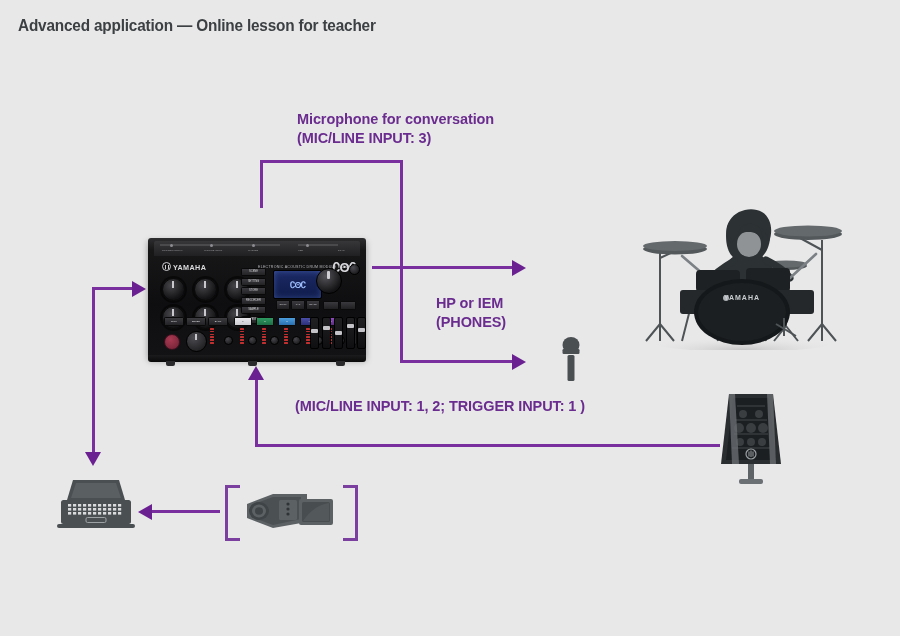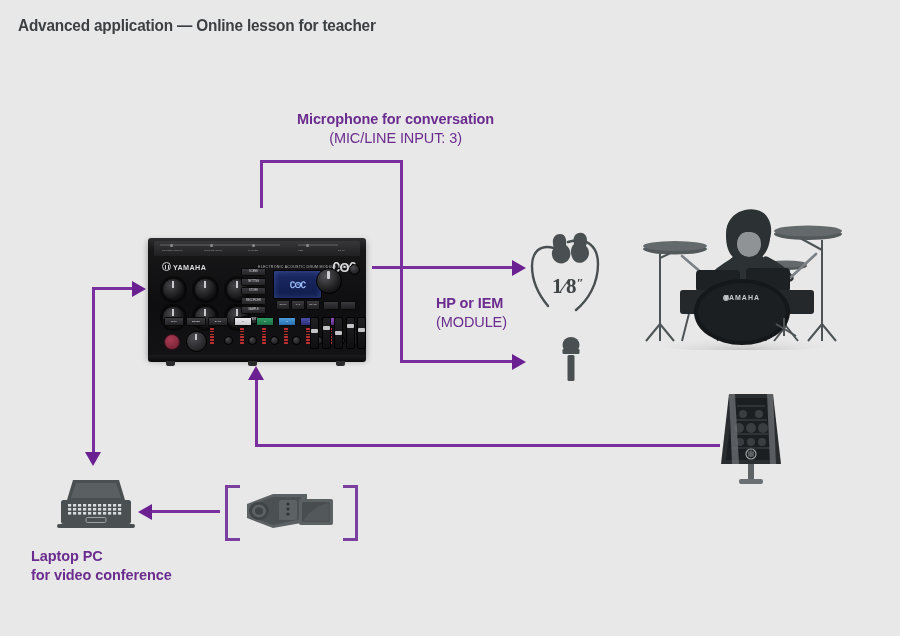--- a/index.html
+++ b/index.html
@@ -11,21 +11,21 @@
     position:absolute;left:18px;top:16px;
     font-size:16.5px;font-weight:bold;color:#3c4043;
     letter-spacing:-0.2px;white-space:nowrap;
     font-family:"Liberation Sans Narrow","Liberation Sans",sans-serif;
     transform:scaleX(0.93);transform-origin:left center;
   }
 
   
   .label{position:absolute;color:#6b2c8f;line-height:1.32;white-space:nowrap;}
   .label .l1{font-weight:bold;font-size:14.5px;letter-spacing:-0.1px;}
-  .label .l2{font-weight:normal;font-size:14.5px;letter-spacing:-0.1px;text-align:center;}
+  .label .l2{font-weight:bold;font-size:14.5px;letter-spacing:-0.1px;}
   .label .l1b{font-weight:bold;font-size:14.5px;letter-spacing:-0.1px;}
 
   #lbl-mic{left:257px;top:110px;margin-left:40px;}
   #lbl-hp{left:436px;top:294px;}
   #lbl-dsu{left:295px;top:397px;}
   #lbl-laptop{left:31px;top:547px;}
 
   
   .pl{position:absolute;background:#7a2f9e;}
   .ph{height:3px;}
@@ -139,30 +139,27 @@
   <div class="pl ph" style="left:152px;top:510px;width:68px;"></div>
   <div class="arrow ar-left" style="left:138px;top:504px;"></div>
 
   <div class="label" id="lbl-mic">
     <div class="l1">Microphone for conversation</div>
     <div class="l2">(MIC/LINE INPUT: 3)</div>
   </div>
 
   <div class="label" id="lbl-hp">
     <div class="l1">HP or IEM</div>
-    <div class="l2">(MODULE)</div>
+    <div class="l2">(PHONES)</div>
   </div>
 
   <div class="label" id="lbl-dsu">
-  </div>
-
-  <div class="label" id="lbl-laptop">
-    <div class="l1">Laptop PC</div>
-    <div class="l1b">for video conference</div>
-  </div>
+    <div class="l2">(MIC/LINE INPUT: 1, 2; TRIGGER INPUT: 1 )</div>
+  </div>
+
 
   <div id="ead">
     <div class="body"></div>
     <div class="topstrip"></div>
     <div class="backrail"></div>
     <div class="backrail2"></div>
     <div class="tick" style="left:22px;"></div>
     <div class="tick" style="left:62px;"></div>
     <div class="tick" style="left:104px;"></div>
     <div class="tick" style="left:158px;"></div>
@@ -297,31 +294,20 @@
         <i style="position:absolute;left:0;top:13px;width:7px;height:4px;background:#c4c4c8;border-radius:1px;display:block;"></i>
       </div>
     <div style="position:absolute;left:36px;top:0;width:7px;height:30px;border-radius:2px;background:linear-gradient(#202023,#0f0f11);border:1px solid #000;">
         <i style="position:absolute;left:0;top:6px;width:7px;height:4px;background:#c4c4c8;border-radius:1px;display:block;"></i>
       </div>
     <div style="position:absolute;left:47px;top:0;width:7px;height:30px;border-radius:2px;background:linear-gradient(#202023,#0f0f11);border:1px solid #000;">
         <i style="position:absolute;left:0;top:10px;width:7px;height:4px;background:#c4c4c8;border-radius:1px;display:block;"></i>
       </div>
   </div>
 
-  <div id="iem">
-    <svg width="82" height="98" viewBox="0 0 82 98">
-      <path d="M30 30 C16 26 8 34 8 48 C8 62 14 76 24 88" stroke="#4a4f52" stroke-width="2.4" fill="none" stroke-linecap="round"></path>
-      <path d="M44 24 C62 18 74 28 74 46 C74 66 64 82 52 92" stroke="#4a4f52" stroke-width="2.4" fill="none" stroke-linecap="round"></path>
-      <path d="M30 30 C27 22 30 16 36 16 C41 16 43 21 42 27 C46 30 48 36 45 41 C42 46 35 47 31 43 C27 39 27 33 30 30 Z" fill="#4a4f52"></path>
-      <path d="M50 26 C48 19 52 14 58 15 C63 16 64 22 62 28 C66 32 66 38 62 42 C57 47 50 45 48 39 C46 34 47 29 50 26 Z" fill="#4a4f52"></path>
-    </svg>
-    <div class="frac">
-      <span>1⁄8</span><span style="font-size:13px;vertical-align:6px;">″</span>
-    </div>
-  </div>
 
   <div id="micicon">
     <svg width="30" height="46" viewBox="0 0 30 46">
       <ellipse cx="15" cy="9" rx="8.5" ry="8" fill="#4a4f52"></ellipse>
       <rect x="6.5" y="13" width="17" height="5" rx="1.2" fill="#4a4f52"></rect>
       <rect x="7" y="18" width="16" height="2" fill="#e8e8e8"></rect>
       <rect x="11.5" y="19" width="7" height="26" rx="1.5" fill="#4a4f52"></rect>
     </svg>
   </div>
 

